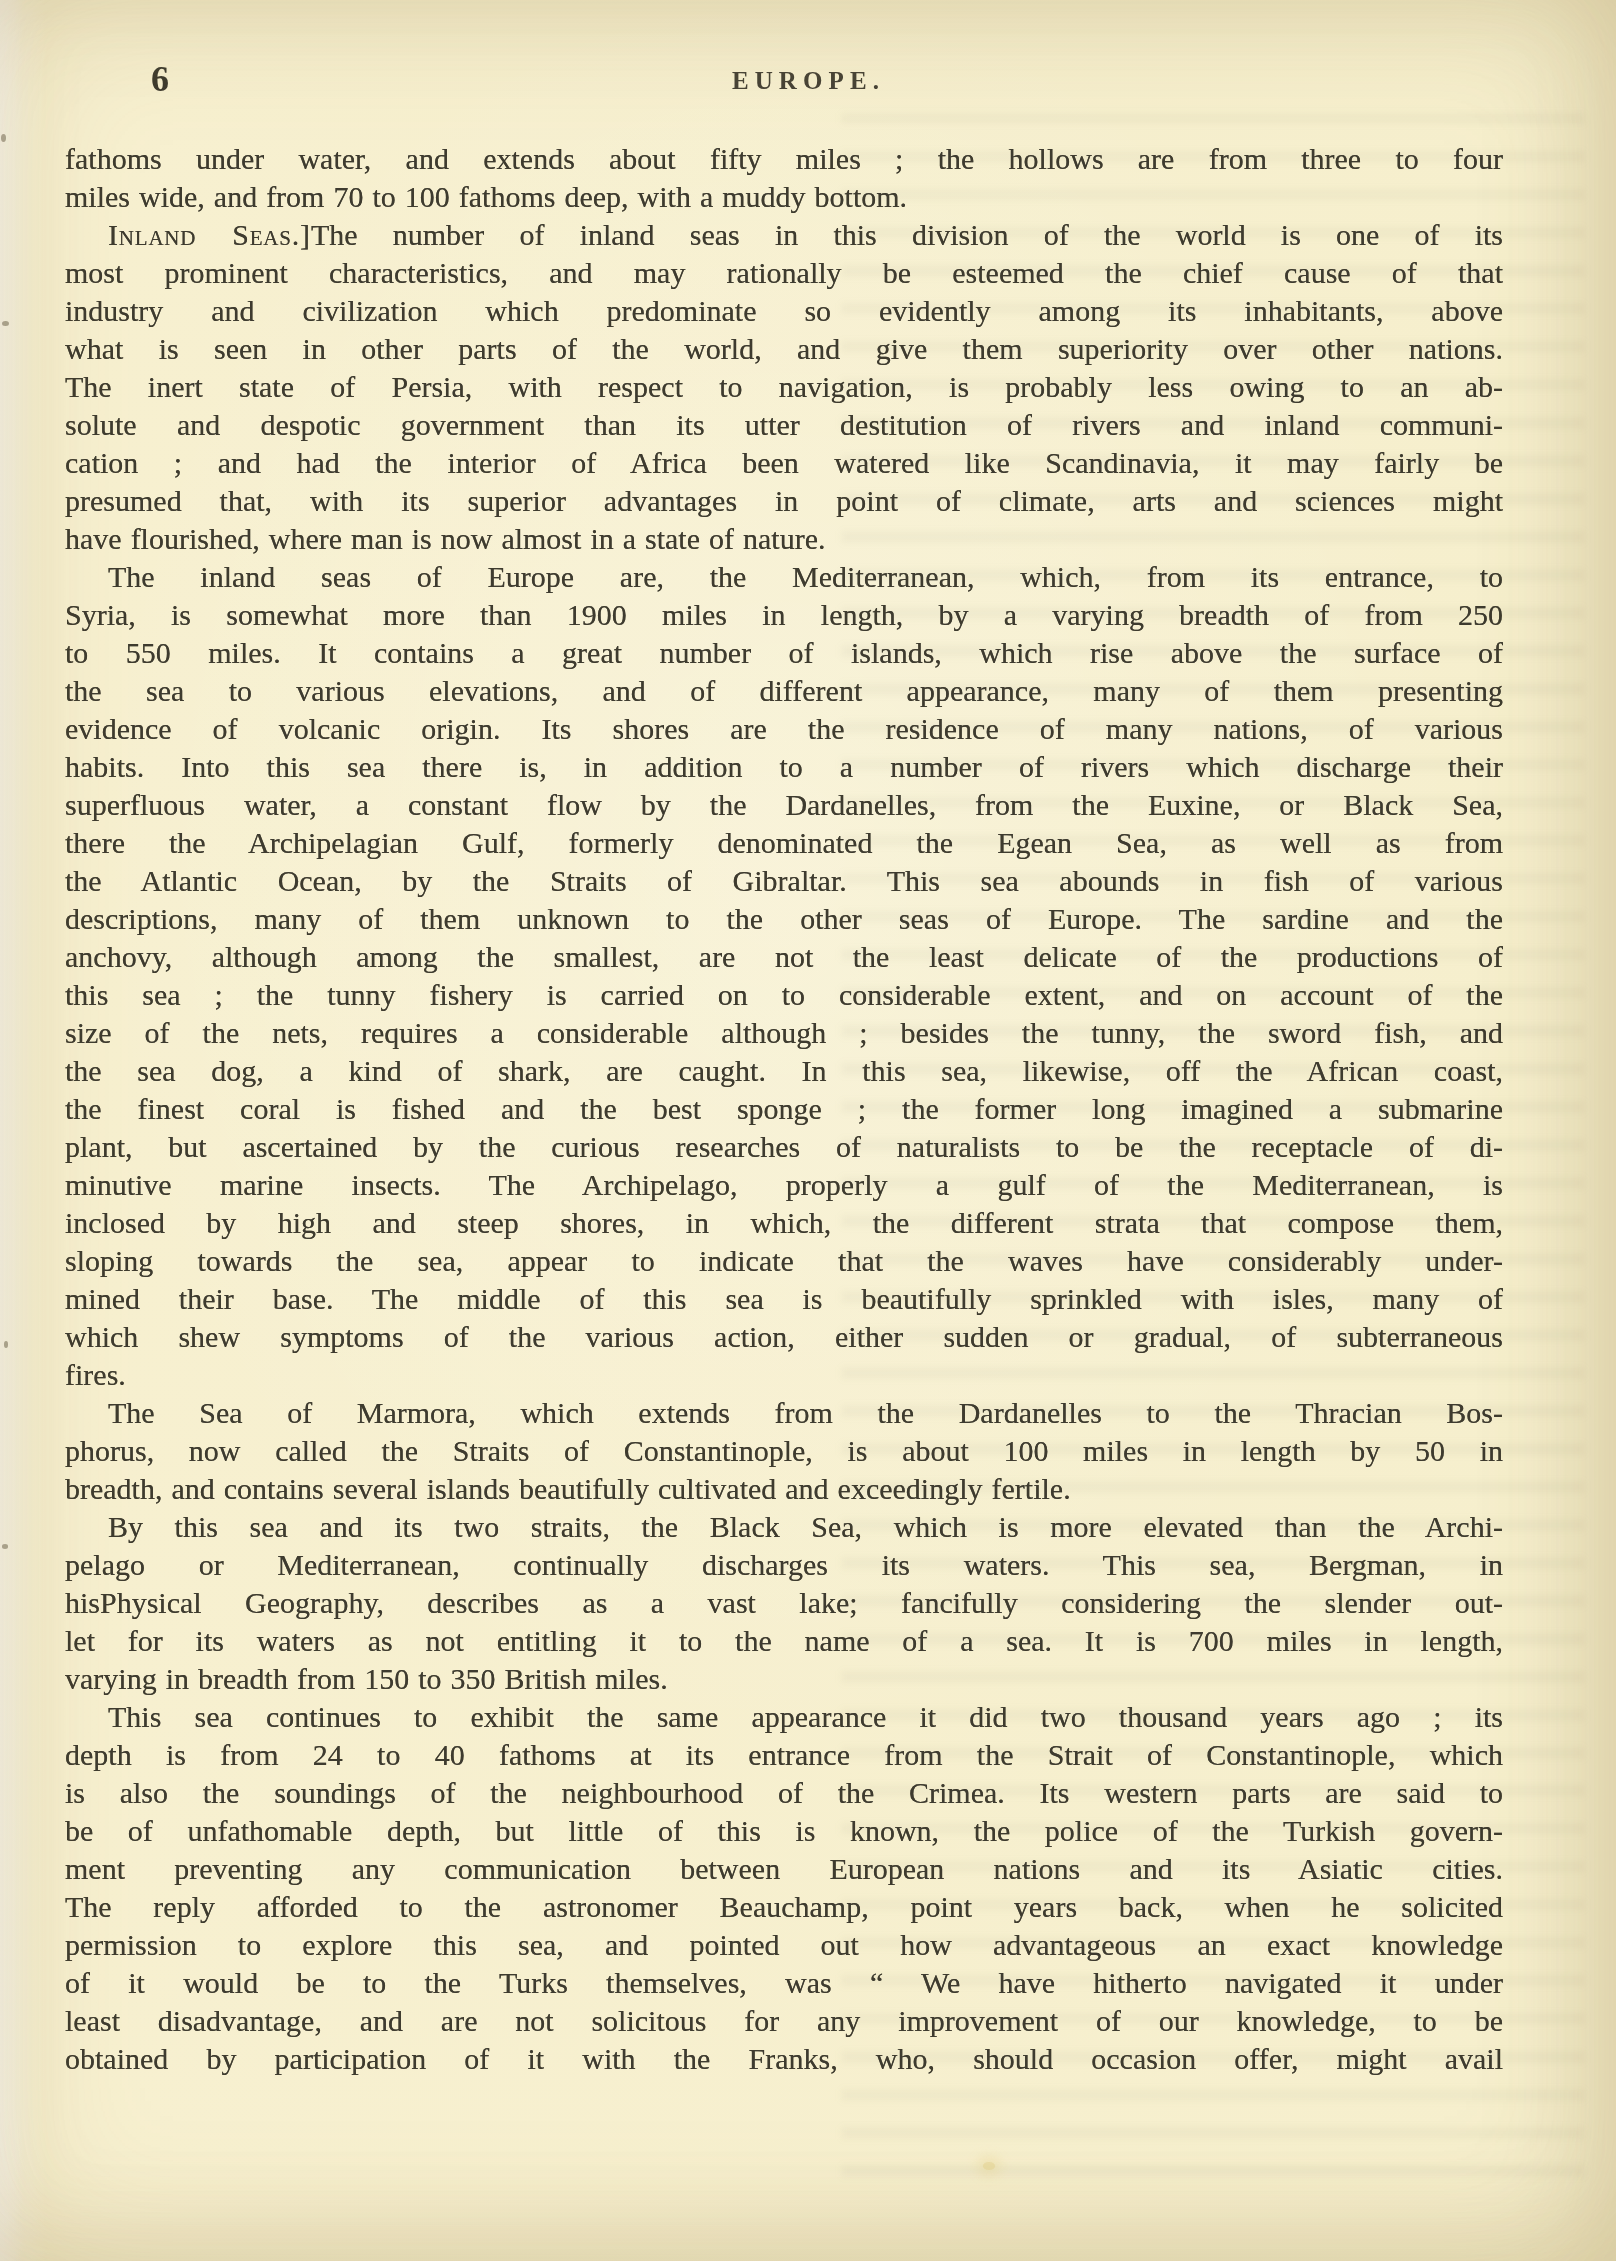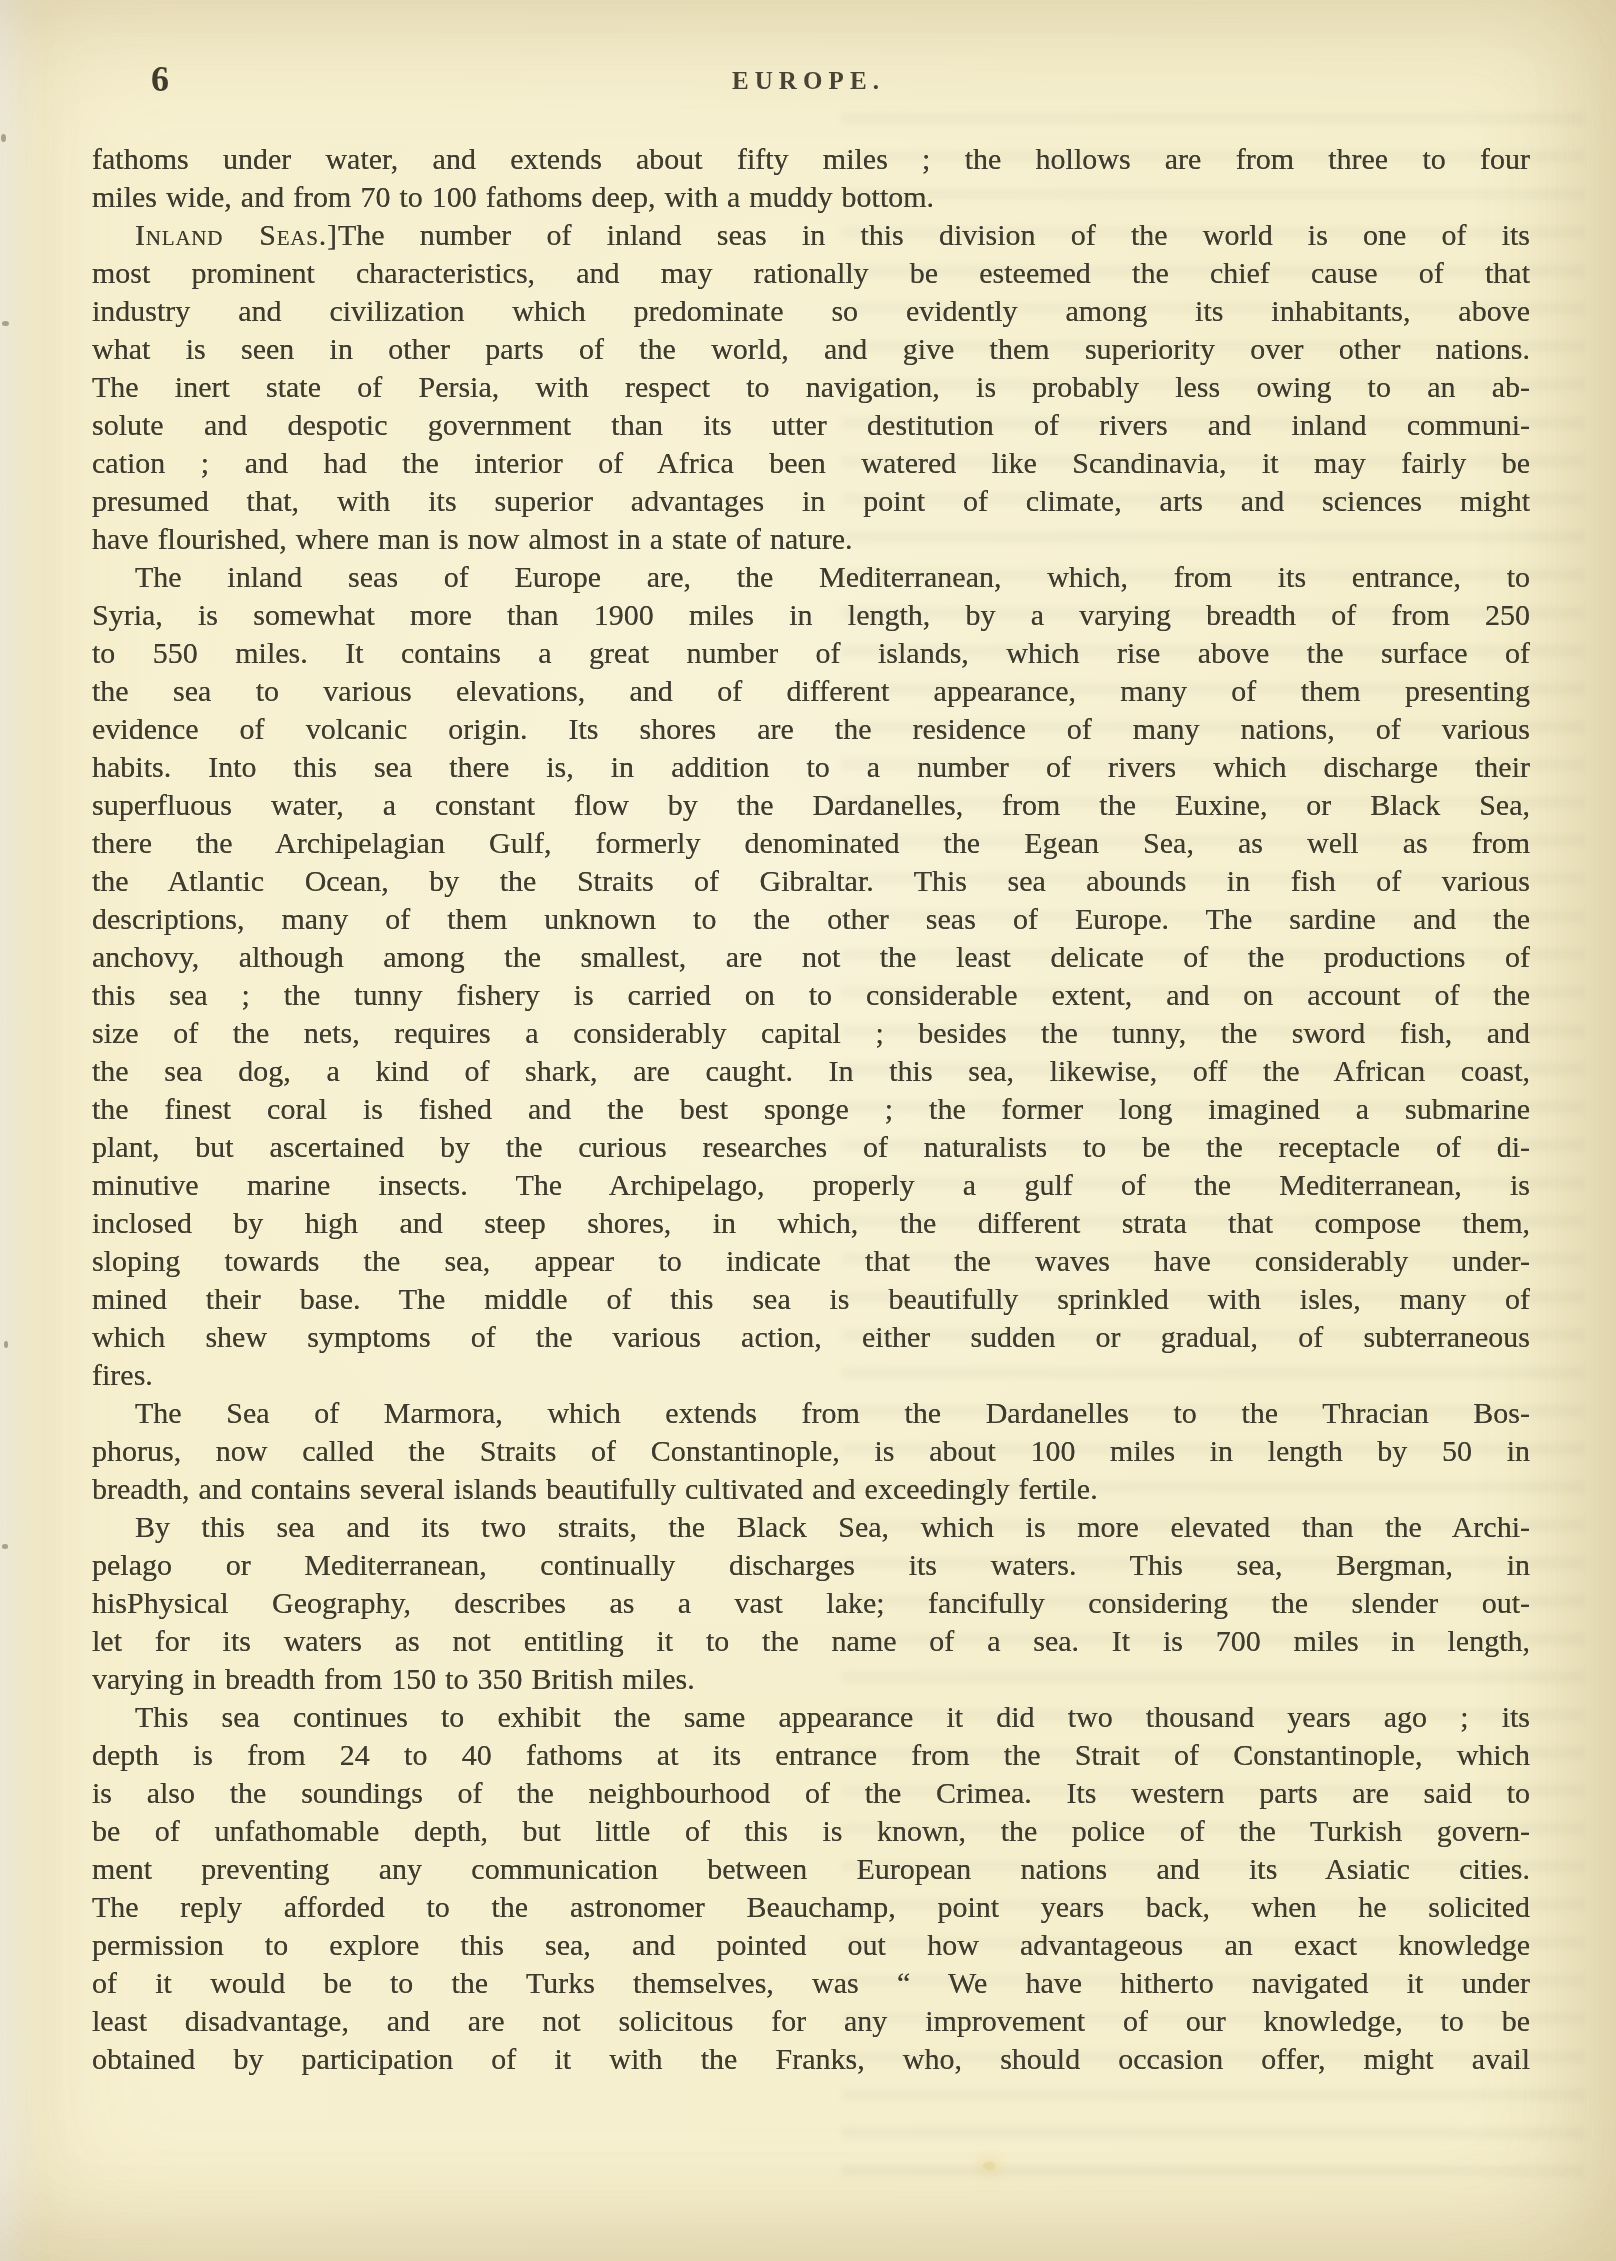--- a/index.html
+++ b/index.html
@@ -25,21 +25,21 @@
   .speck.s2{left:2.3px;top:321px;width:6.9px;height:5.3px;}
   .speck.s3{left:3.8px;top:1341px;width:4.6px;height:6.9px;}
   .speck.s4{left:1.5px;top:1544px;width:6.1px;height:4.6px;}
   .stain{position:absolute;left:983px;top:2162px;width:12.2px;height:7.6px;border-radius:50%;
     background:#e9da9e;box-shadow:0 0 10.7px 6.1px rgba(233,218,158,0.55);opacity:.8;}
 
   .page-number{position:absolute;left:151px;top:58px;font-size:36px;font-weight:bold;letter-spacing:0.8px;}
   .running-head{position:absolute;left:0;width:100%;top:67px;text-align:center;
     font-size:25px;font-weight:bold;letter-spacing:6.1px;color:#474337;}
 
-  .text-block{position:absolute;left:92px;top:140px;width:1438px;
+  .text-block{position:absolute;left:65px;top:140px;width:1438px;
     font-size:30px;line-height:38px;word-spacing:1.5px;
     text-shadow:0 0 0.5px rgba(55,52,42,0.75);}
   .paragraph{margin:0;}
   .line{text-align:justify;text-align-last:justify;}
   .line.last{text-align-last:left;}
   .line.indent{text-indent:43px;}
   .lead{font-variant:small-caps;letter-spacing:0.8px;}
 </style>
 </head>
 <body>
@@ -78,21 +78,21 @@
         <div class="line">to 550 miles. It contains a great number of islands, which rise above the surface of</div>
         <div class="line">the sea to various elevations, and of different appearance, many of them presenting</div>
         <div class="line">evidence of volcanic origin. Its shores are the residence of many nations, of various</div>
         <div class="line">habits. Into this sea there is, in addition to a number of rivers which discharge their</div>
         <div class="line">superfluous water, a constant flow by the Dardanelles, from the Euxine, or Black Sea,</div>
         <div class="line">there the Archipelagian Gulf, formerly denominated the Egean Sea, as well as from</div>
         <div class="line">the Atlantic Ocean, by the Straits of Gibraltar. This sea abounds in fish of various</div>
         <div class="line">descriptions, many of them unknown to the other seas of Europe. The sardine and the</div>
         <div class="line">anchovy, although among the smallest, are not the least delicate of the productions of</div>
         <div class="line">this sea ; the tunny fishery is carried on to considerable extent, and on account of the</div>
-        <div class="line">size of the nets, requires a considerably capital ; besides the tunny, the sword fish, and</div>
+        <div class="line">size of the nets, requires a considerable although ; besides the tunny, the sword fish, and</div>
         <div class="line">the sea dog, a kind of shark, are caught. In this sea, likewise, off the African coast,</div>
         <div class="line">the finest coral is fished and the best sponge ; the former long imagined a submarine</div>
         <div class="line">plant, but ascertained by the curious researches of naturalists to be the receptacle of di-</div>
         <div class="line">minutive marine insects. The Archipelago, properly a gulf of the Mediterranean, is</div>
         <div class="line">inclosed by high and steep shores, in which, the different strata that compose them,</div>
         <div class="line">sloping towards the sea, appear to indicate that the waves have considerably under-</div>
         <div class="line">mined their base. The middle of this sea is beautifully sprinkled with isles, many of</div>
         <div class="line">which shew symptoms of the various action, either sudden or gradual, of subterraneous</div>
         <div class="line last">fires.</div>
       </div>

